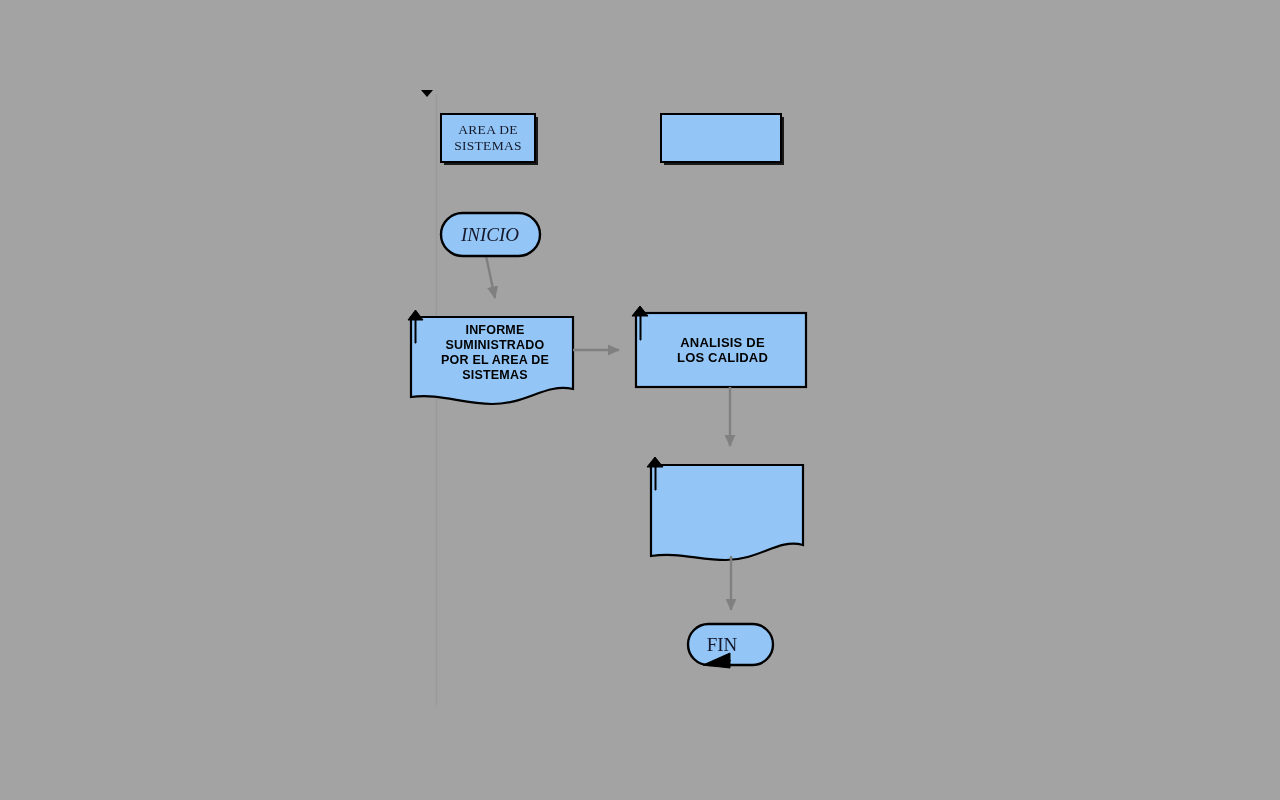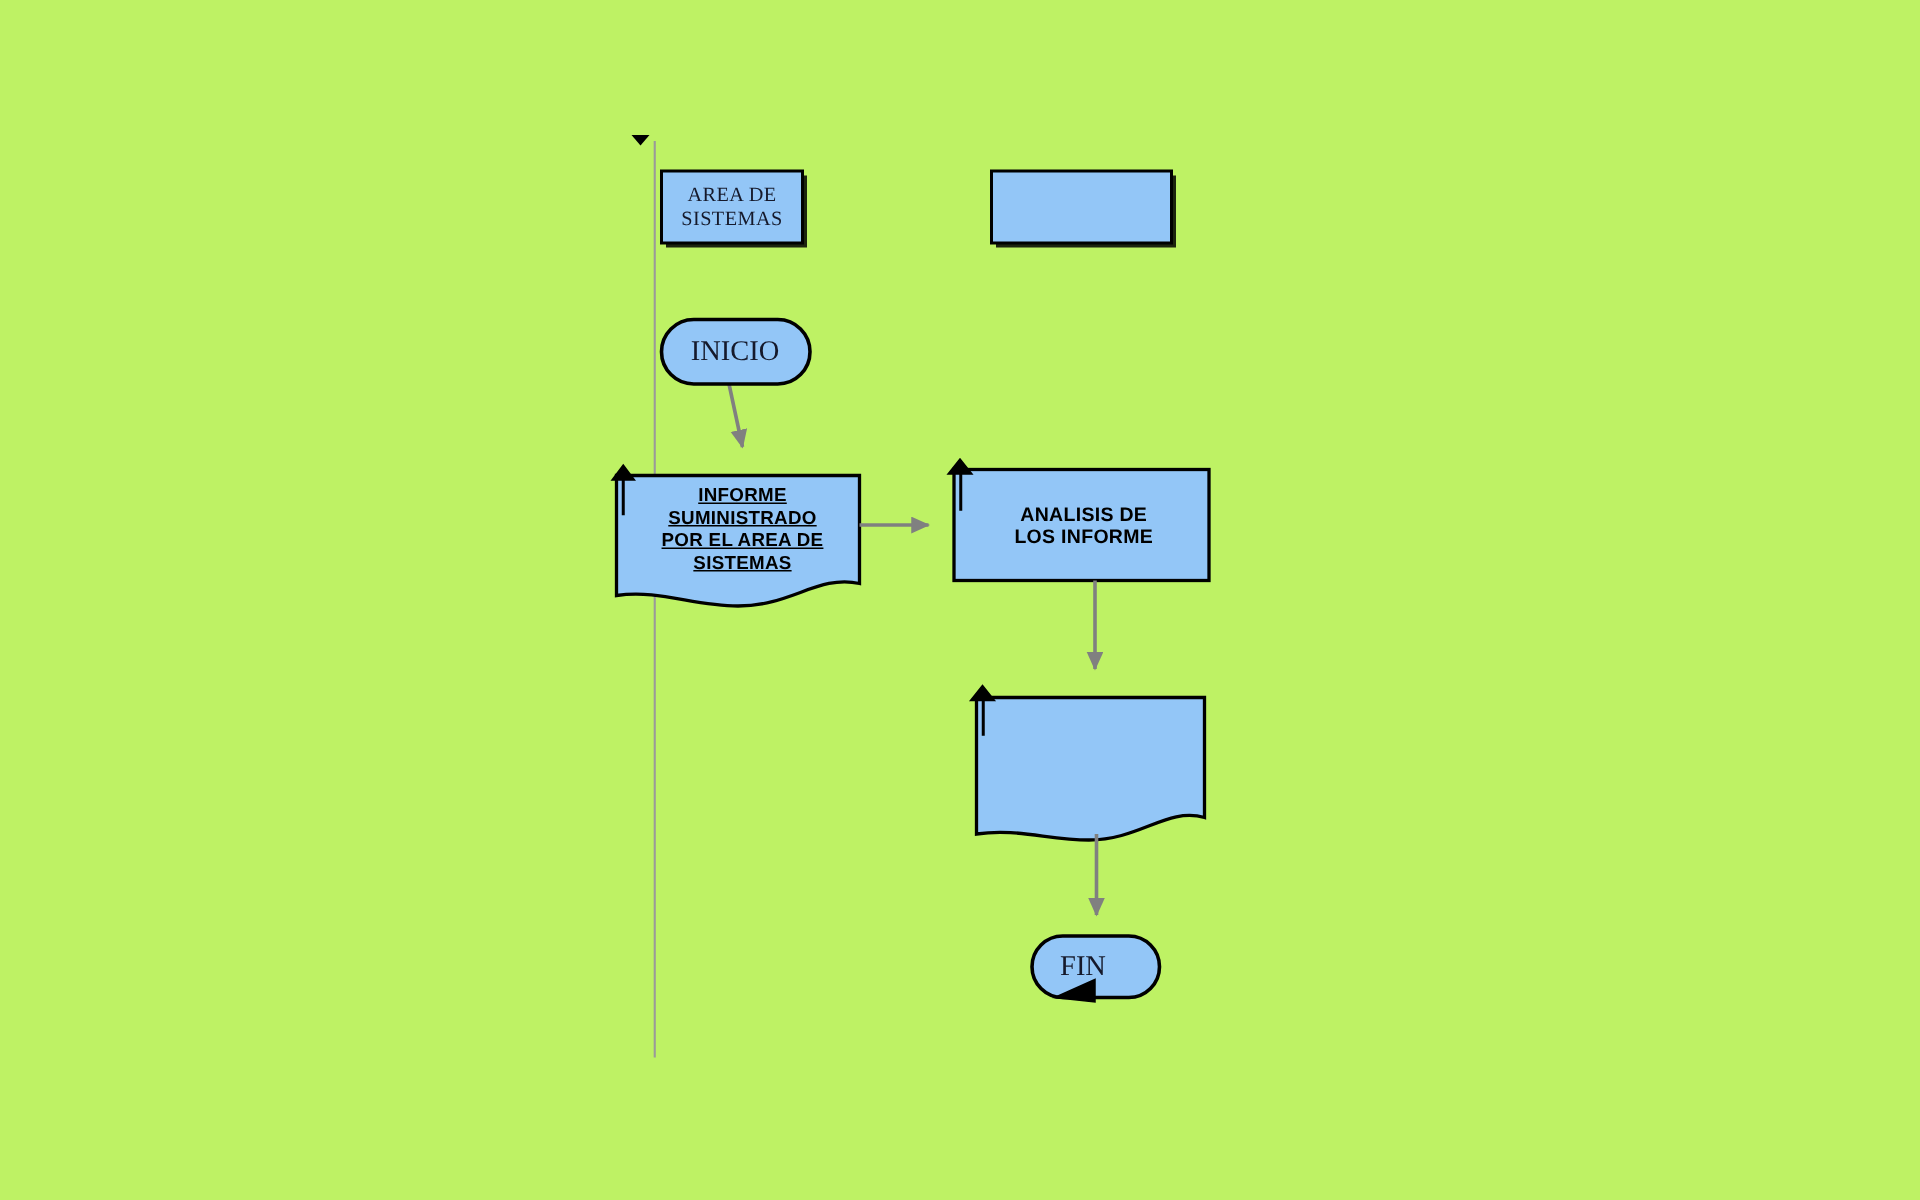--- a/index.html
+++ b/index.html
@@ -11,21 +11,21 @@
   body {
     width: 1280px;
     height: 800px;
     font-family: "Liberation Sans", sans-serif;
     overflow: hidden;
   }
   #canvas {
     position: relative;
     width: 1280px;
     height: 800px;
-    background: #bef264;
+    background: #a3a3a3;
   }
   #svg-layer {
     position: absolute;
     left: 0;
     top: 0;
     width: 1280px;
     height: 800px;
   }
   .node-label {
     position: absolute;
@@ -134,26 +134,26 @@
       <rect x="688" y="624" width="85" height="41" rx="20.5" ry="20.5" fill="#93C6F7" stroke="#000000" stroke-width="2.4"></rect>
       <path d="M730,660 L730,668 L703,665 L730,653 L730,661 Z" fill="#000000" stroke="#000000" stroke-width="1" stroke-linejoin="miter"></path>
     </g>
 
   </svg>
 
   <div class="node-label lane-header-label" style="left:441px; top:114px; width:94px; height:48px;">AREA DE
 SISTEMAS</div>
 
 
-  <div class="node-label terminator-label" style="left:441px; top:213px; width:98px; height:43px;">INICIO</div>
+  <div class="node-label terminator-label" style="left:441px; top:213px; width:98px; height:43px;font-style:italic;">INICIO</div>
 
-  <div class="node-label process-label" style="left:411px; top:320px; width:168px; height:66px;text-decoration:underline;">INFORME
+  <div class="node-label process-label" style="left:411px; top:320px; width:168px; height:66px;">INFORME
 SUMINISTRADO
 POR EL AREA DE
 SISTEMAS</div>
 
   <div class="node-label process-label" style="left:640px; top:313px; width:165px; height:74px; font-size:13px;">ANALISIS DE
-LOS INFORME</div>
+LOS CALIDAD</div>
 
 
   <div class="node-label terminator-label" style="left:688px; top:624px; width:68px; height:41px;">FIN</div>
 
 </div>
 
 </body></html>

